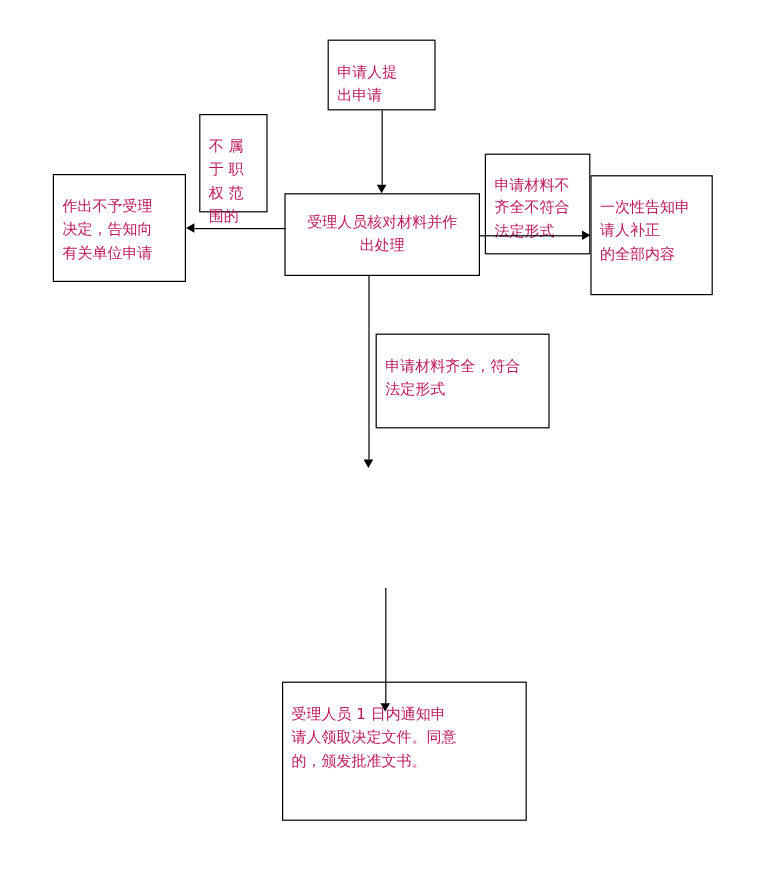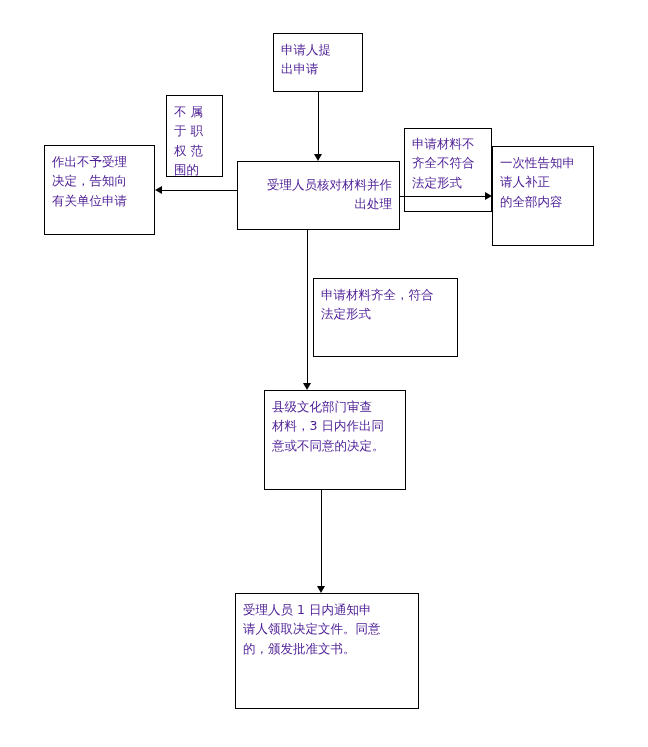--- a/index.html
+++ b/index.html
@@ -15,24 +15,24 @@
     width: 648px;
     height: 747px;
     background: #ffffff;
     overflow: hidden;
   }
   .box {
     position: absolute;
     box-sizing: border-box;
     border: 1px solid #000000;
     background: #ffffff;
-    color: #4c1d95;
+    color: #be185d;
     font-size: 12.5px;
     line-height: 1.55;
-    padding: 6px 7px;
+    padding: 16px 7px;
     white-space: pre-line;
     font-family: "DejaVu Sans", "Liberation Sans", sans-serif;
   }
   .vline {
     position: absolute;
     width: 1px;
     background: #000000;
   }
   .hline {
     position: absolute;
@@ -58,28 +58,28 @@
   .arrow-right {
     position: absolute;
     width: 0;
     height: 0;
     border-top: 4px solid transparent;
     border-bottom: 4px solid transparent;
     border-left: 7px solid #000000;
   }
   
   #box-apply        { left: 273px; top: 33px;  width: 90px;  height: 59px; }
-  #box-review       { left: 237px; top: 161px; width: 163px; height: 69px; text-align: right; padding-top: 13px;}
+  #box-review       { left: 237px; top: 161px; width: 163px; height: 69px; text-align: center; padding-top: 13px;}
   #box-notinscope   { left: 166px; top: 95px;  width: 57px;  height: 82px; }
   #box-reject       { left: 44px;  top: 145px; width: 111px; height: 90px; }
   #box-incomplete   { left: 404px; top: 128px; width: 88px;  height: 84px; font-family: Liberation Serif, serif; }
   #box-notify       { left: 492px; top: 146px; width: 102px; height: 100px; }
   #box-complete     { left: 313px; top: 278px; width: 145px; height: 79px; }
   #box-countyreview { left: 264px; top: 390px; width: 142px; height: 100px; }
-  #box-deliver      { left: 235px; top: 593px; width: 184px; height: 116px; }
+  #box-deliver      { left: 235px; top: 568px; width: 204px; height: 116px; }
 </style>
 </head>
 <body>
 
 <div id="flow">
 
   <div class="box" id="box-apply">申请人提
 出申请</div>
 
   <div class="box" id="box-review">受理人员核对材料并作
@@ -97,23 +97,20 @@
   <div class="box" id="box-incomplete">申请材料不
 齐全不符合
 法定形式</div>
 
   <div class="box" id="box-notify">一次性告知申请人补正
 的全部内容</div>
 
   <div class="box" id="box-complete">申请材料齐全，符合
 法定形式</div>
 
-  <div class="box" id="box-countyreview">县级文化部门审查
-材料，3 日内作出同
-意或不同意的决定。</div>
 
   <div class="box" id="box-deliver">受理人员 1 日内通知申
 请人领取决定文件。同意
 的，颁发批准文书。</div>
 
   <div class="vline" style="left:318px; top:92px; height:62px;"></div>
   <div class="arrow-down" style="left:314px; top:154px;"></div>
 
   <div class="hline" style="left:162px; top:190px; width:76px;"></div>
   <div class="arrow-left" style="left:155px; top:186px;"></div>

